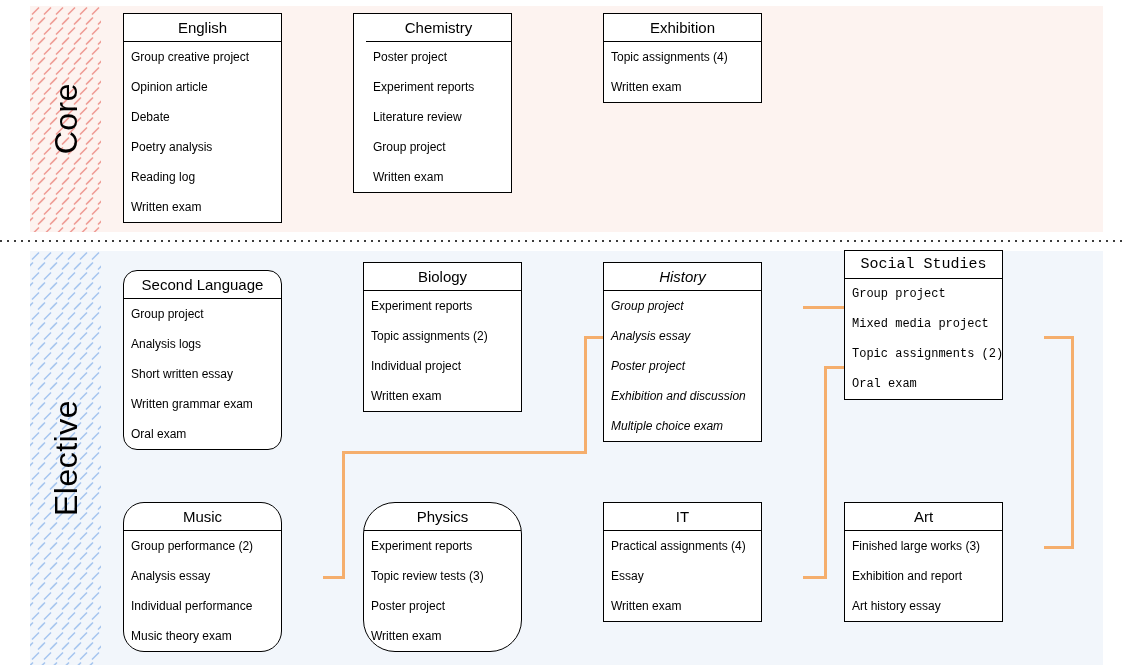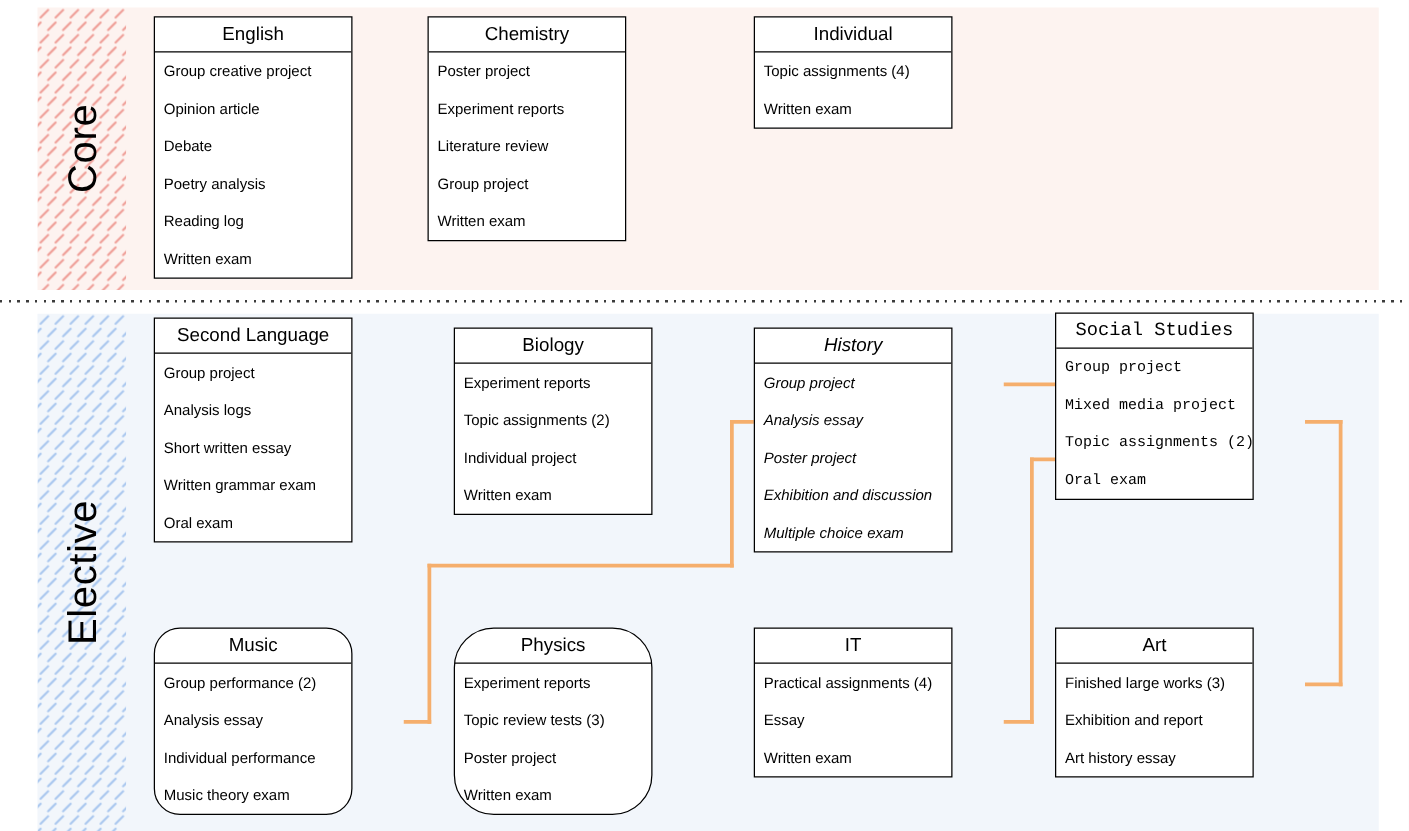--- a/index.html
+++ b/index.html
@@ -96,34 +96,34 @@
   <div id="boxes-layer">
       <div class="box" style="left: 123px; top: 13px;">
         <div class="box-title">English</div>
         <div class="box-item">Group creative project</div>
         <div class="box-item">Opinion article</div>
         <div class="box-item">Debate</div>
         <div class="box-item">Poetry analysis</div>
         <div class="box-item">Reading log</div>
         <div class="box-item">Written exam</div>
       </div>
-      <div class="box" style="left: 342px; top: 13px;">
+      <div class="box" style="left: 353px; top: 13px; padding-left: 12px;">
         <div class="box-title">Chemistry</div>
         <div class="box-item">Poster project</div>
         <div class="box-item">Experiment reports</div>
         <div class="box-item">Literature review</div>
         <div class="box-item">Group project</div>
         <div class="box-item">Written exam</div>
       </div>
       <div class="box" style="left: 603px; top: 13px;">
-        <div class="box-title">Individual</div>
+        <div class="box-title">Exhibition</div>
         <div class="box-item">Topic assignments (4)</div>
         <div class="box-item">Written exam</div>
       </div>
-      <div class="box" style="left: 123px; top: 254px;">
+      <div class="box" style="left: 123px; top: 270px; border-radius: 14px;">
         <div class="box-title">Second Language</div>
         <div class="box-item">Group project</div>
         <div class="box-item">Analysis logs</div>
         <div class="box-item">Short written essay</div>
         <div class="box-item">Written grammar exam</div>
         <div class="box-item">Oral exam</div>
       </div>
       <div class="box" style="left: 363px; top: 262px;">
         <div class="box-title">Biology</div>
         <div class="box-item">Experiment reports</div>

